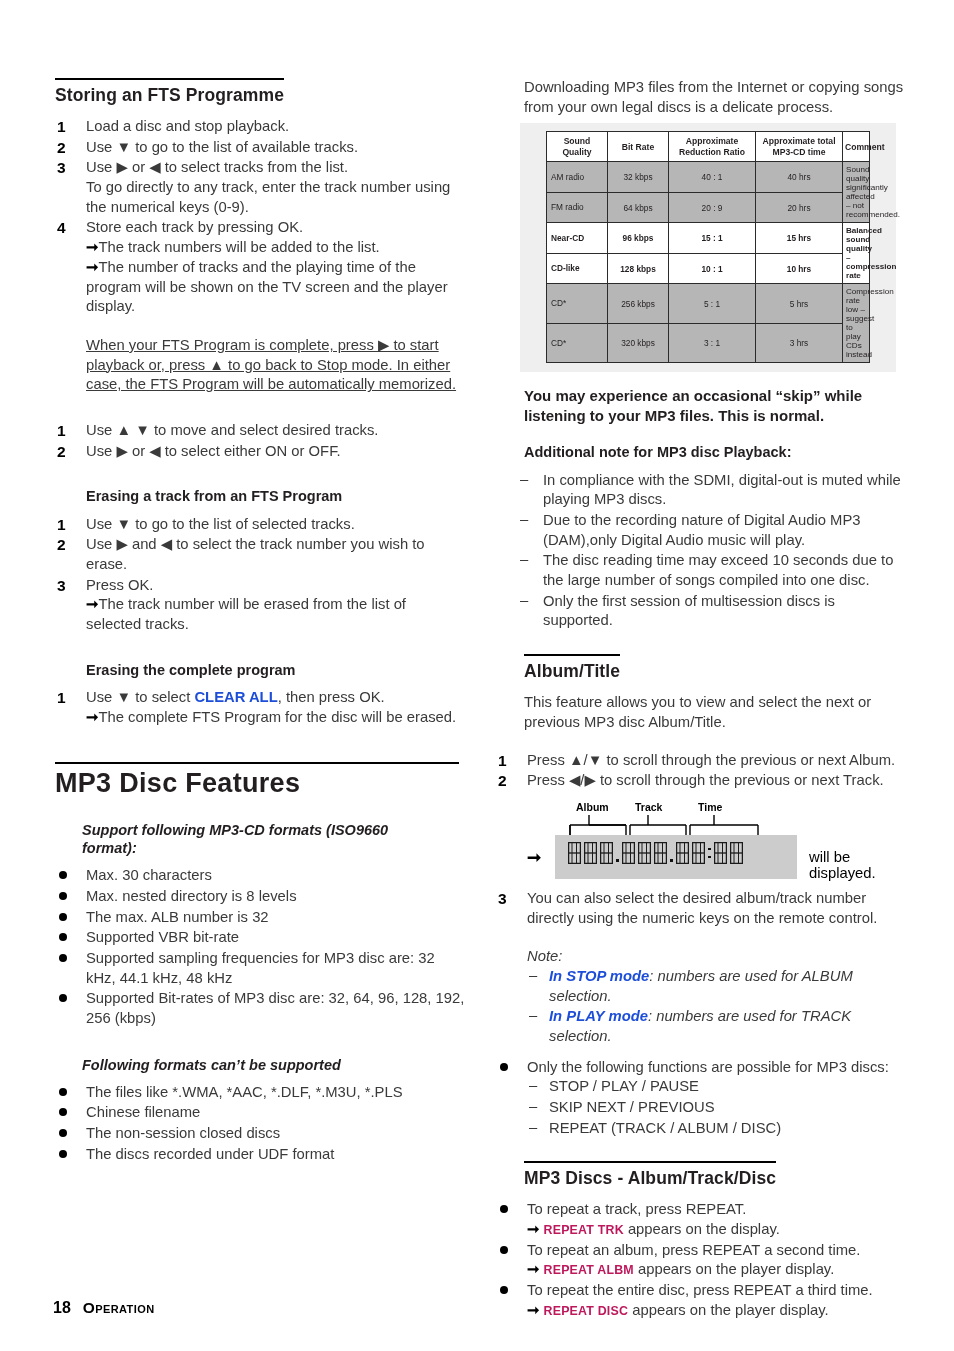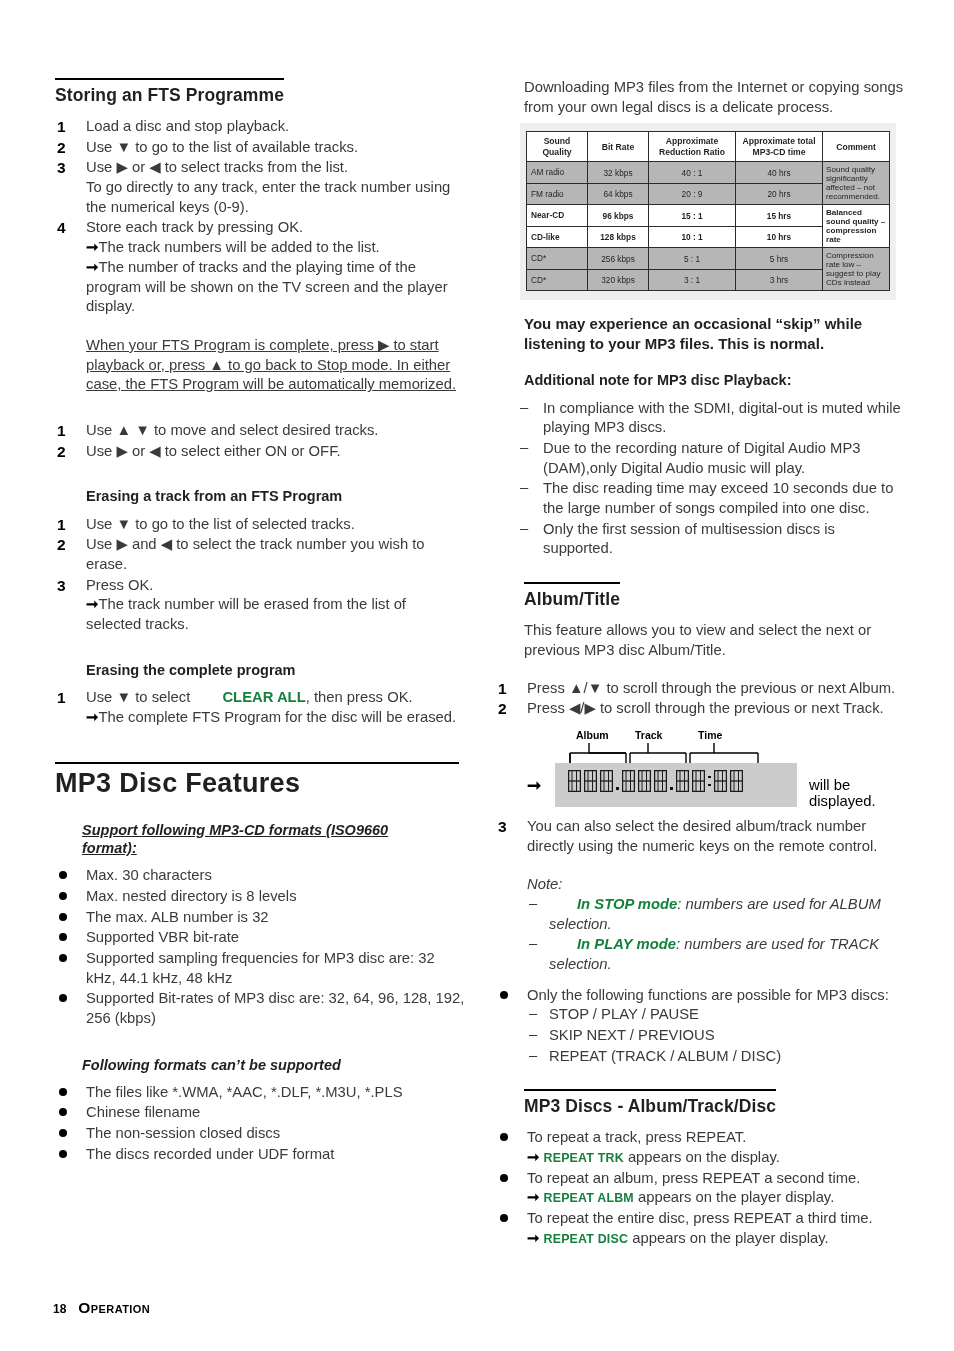--- a/index.html
+++ b/index.html
@@ -81,34 +81,34 @@
   .dlist li{
     position:relative; padding-left:27px; font-size:14.8px;
     line-height:1.33; color:#3a3a3a; margin-bottom:1px;
   }
   .dlist li .dash{
     position:absolute; left:4px; top:-1px; color:#3a3a3a; font-size:14.8px;
   }
   .dlist.tight li{padding-left:22px;}
   .dlist.tight li .dash{left:2px;}
 
-  b.strong{color:#15803d;margin-left:28px;}
+  b.strong{color:#1d4ed8;}
   .kbd{
     font-size:12.4px; font-weight:bold; letter-spacing:.2px;
-    font-variant:small-caps; color:#15803d;
+    font-variant:small-caps; color:#be185d;
   }
   .ital{font-style:italic;}
 
   
   .tbl-wrap{
     background:#efefef; padding:8px 6px 9px 6px; margin:6px 0 0 0;
     width:376px; box-sizing:border-box;
   }
   table.mp3{
-    border-collapse:collapse; width:364px; margin:0 auto;
+    border-collapse:collapse; width:324px; margin:0 auto;
     background:#b6b6b6;
     table-layout:fixed;
   }
   table.mp3 td, table.mp3 th{
     border:1px solid #2b2b2b;
     padding:2px 3px;
     font-size:8.3px;
     text-align:center;
     color:#231f20;
     vertical-align:middle;
@@ -158,21 +158,21 @@
   .disp-after{
     position:absolute; left:285px; top:48px;
     font-size:14.8px; color:#000000;
   }
 
   
   .footer{
     position:absolute; left:53px; bottom:34px;
     font-size:13px; color:#000;
   }
-  .footer .pg{font-weight:bold; font-size:12px;}
+  .footer .pg{font-weight:bold; font-size:16px;}
   .footer .lbl{
     font-weight:bold; font-size:15.5px; font-variant:small-caps;
     letter-spacing:.4px; margin-left:12px;
   }
 </style>
 </head>
 <body>
 
 <div class="page">
 
@@ -246,21 +246,21 @@
         <span class="arrow-line"><span class="arrow">➞</span><span>The complete FTS Program for the disc will be erased.</span></span>
       </li>
     </ul>
 
     <div class="gap34"></div>
     <div class="rule-head" style="display:block;width:404px;">
       <h1 class="big">MP3 Disc Features</h1>
     </div>
 
     <div class="gap10"></div>
-    <h3 class="subi" style="margin-left:27px;width:345px;text-decoration:underline;">Support following MP3-CD formats (ISO9660 format):</h3>
+    <h3 class="subi" style="margin-left:27px;width:345px;">Support following MP3-CD formats (ISO9660 format):</h3>
 
     <ul class="blist">
       <li><span class="bul"></span><span>Max. 30 characters</span></li>
       <li><span class="bul"></span><span>Max. nested directory is 8 levels</span></li>
       <li><span class="bul"></span><span>The max. ALB number is 32</span></li>
       <li><span class="bul"></span><span>Supported VBR bit-rate</span></li>
       <li><span class="bul"></span><span>Supported sampling frequencies for MP3 disc are: 32 kHz, 44.1 kHz, 48 kHz</span></li>
       <li><span class="bul"></span><span>Supported Bit-rates of MP3 disc are: 32, 64, 96, 128, 192, 256 (kbps)</span></li>
     </ul>
 

